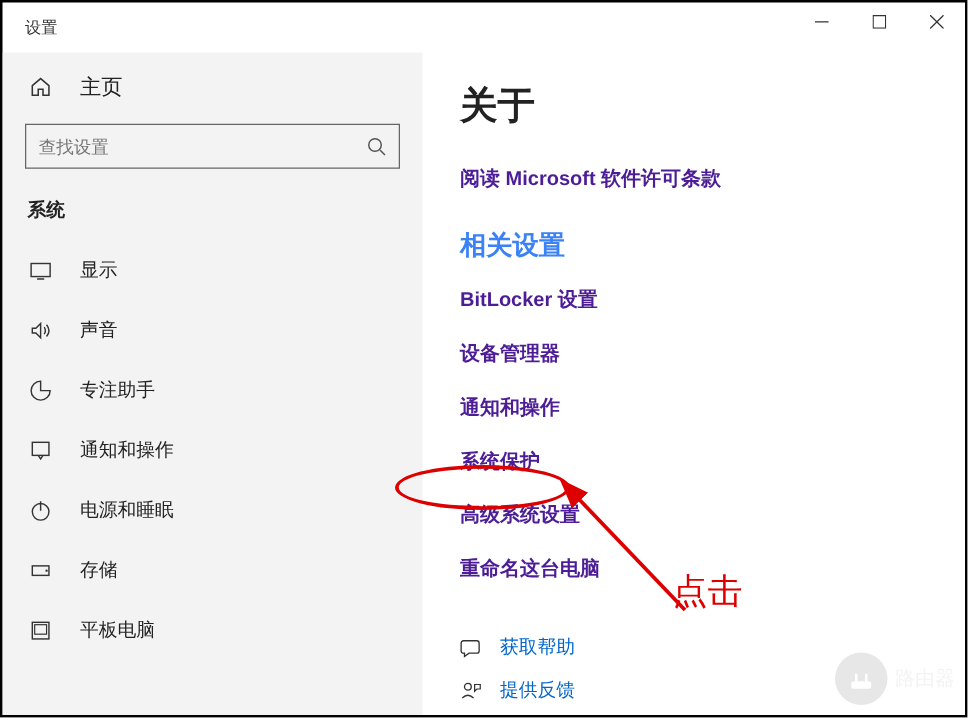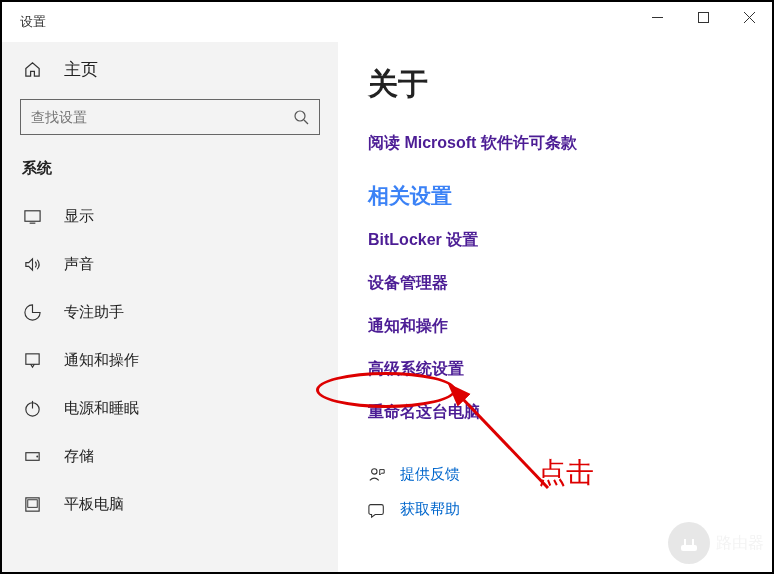--- a/index.html
+++ b/index.html
@@ -161,43 +161,44 @@
 
     <div class="main">
       <h1>关于</h1>
       <a class="link">阅读 Microsoft 软件许可条款</a>
 
       <div class="related-title">相关设置</div>
 
       <a class="link">BitLocker 设置</a>
       <a class="link">设备管理器</a>
       <a class="link">通知和操作</a>
+      <a class="link">系统保护</a>
       <a class="link">高级系统设置</a>
       <a class="link">重命名这台电脑</a>
 
       <div style="height:20px"></div>
+
+      <div class="help-item">
+        <span class="icon">
+          <svg width="18" height="18" viewBox="0 0 20 20">
+              <path d="M3 4 h12 a2 2 0 0 1 2 2 v7 a2 2 0 0 1 -2 2 h-7 l-4 3 v-3 h-1 a2 2 0 0 1 -2 -2 v-7 a2 2 0 0 1 2 -2 z" stroke="#333" fill="none" stroke-width="1.2"></path>
+            </svg>
+        </span>
+        <span class="label">获取帮助</span>
+      </div>
 
       <div class="help-item">
         <span class="icon">
           <svg width="18" height="18" viewBox="0 0 20 20">
               <circle cx="7" cy="6" r="3" stroke="#333" fill="none" stroke-width="1.2"></circle>
               <path d="M2 16 q5 -5 10 0" stroke="#333" fill="none" stroke-width="1.2"></path>
               <path d="M13 4 h5 v4 h-3 l-2 2 z" stroke="#333" fill="none" stroke-width="1.1"></path>
             </svg>
         </span>
         <span class="label">提供反馈</span>
-      </div>
-
-      <div class="help-item">
-        <span class="icon">
-          <svg width="18" height="18" viewBox="0 0 20 20">
-              <path d="M3 4 h12 a2 2 0 0 1 2 2 v7 a2 2 0 0 1 -2 2 h-7 l-4 3 v-3 h-1 a2 2 0 0 1 -2 -2 v-7 a2 2 0 0 1 2 -2 z" stroke="#333" fill="none" stroke-width="1.2"></path>
-            </svg>
-        </span>
-        <span class="label">获取帮助</span>
       </div>
 
       <div class="annotation-circle" style="left:-22px; top:330px; width:140px; height:36px;"></div>
       <svg class="annotation-arrow" style="left:110px; top:336px;" width="120" height="120">
         <defs>
             <marker id="ah" markerWidth="10" markerHeight="10" refX="2" refY="3" orient="auto">
               <path d="M0,0 L0,6 L8,3 z" fill="#dd0000"></path>
             </marker>
           </defs>
         <line x1="100" y1="110" x2="12" y2="18" stroke="#dd0000" stroke-width="3" marker-end="url(#ah)"></line>

